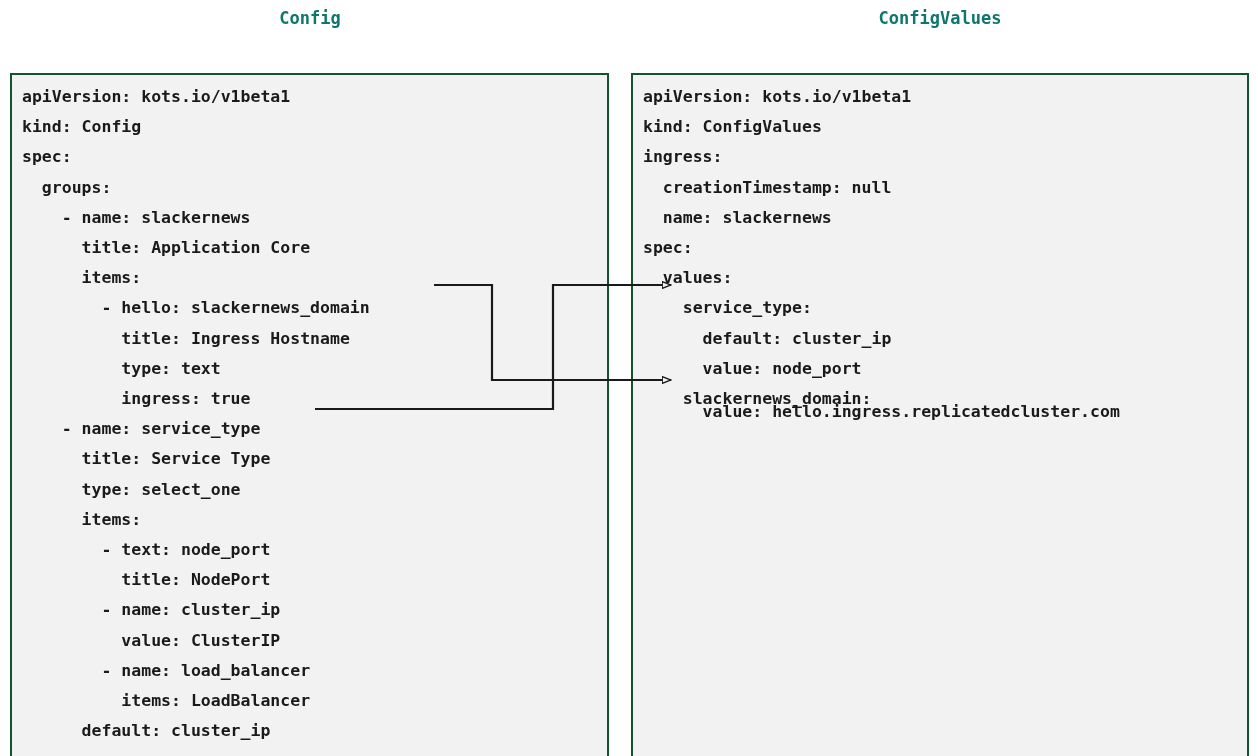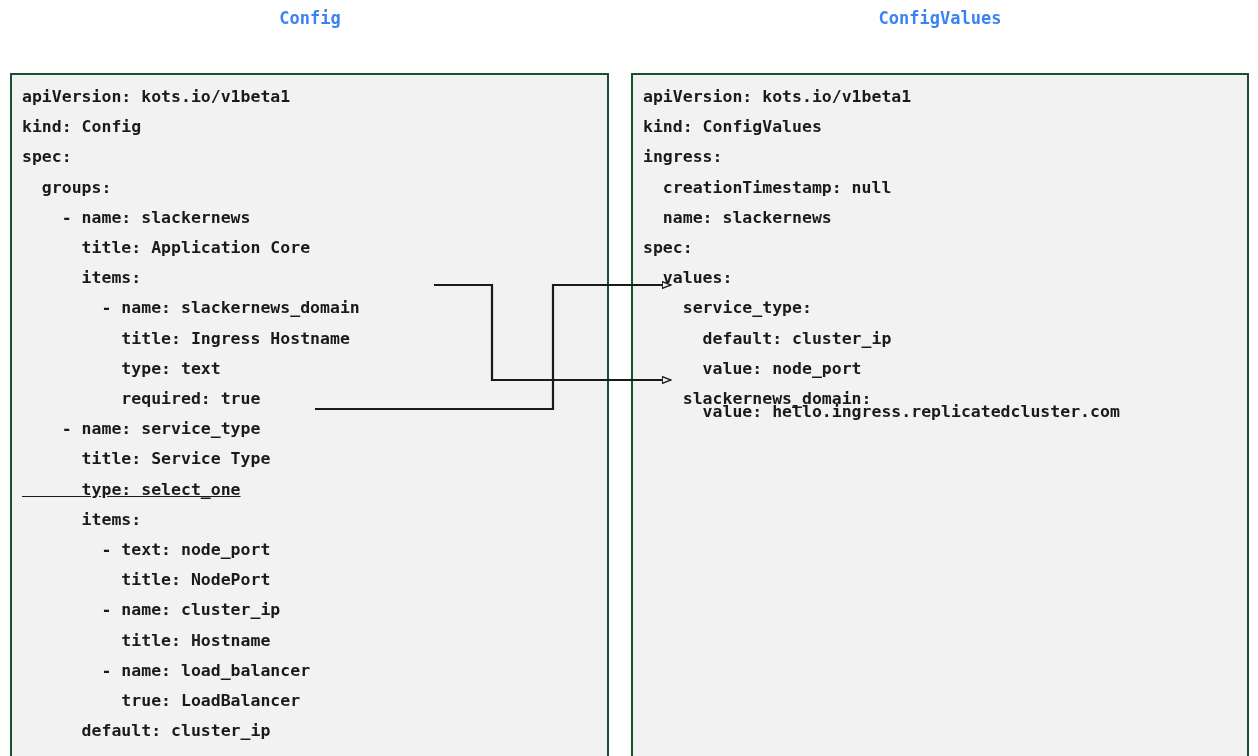--- a/index.html
+++ b/index.html
@@ -21,21 +21,21 @@
     left: 0; top: 0;
     width: 1258px;
     height: 756px;
   }
 
   .panel-title {
     position: absolute;
     font-family: "DejaVu Sans Mono", "Liberation Mono", monospace;
     font-size: 17px;
     font-weight: 700;
-    color: #3b82f6;
+    color: #0f766e;
     letter-spacing: 0px;
     white-space: nowrap;
     text-align: center;
     transform: translateX(-50%);
   }
   #title-config   { left: 310px; top: 8px; }
   #title-values   { left: 940px; top: 8px; }
 
   .panel {
     position: absolute;
@@ -84,34 +84,34 @@
 
   <div class="panel" id="panel-config">
     <div class="code" id="code-config">
         <div class="code-line" style="left: 10px; top: 12px;">apiVersion: kots.io/v1beta1</div>
         <div class="code-line" style="left: 10px; top: 42.2px;">kind: Config</div>
         <div class="code-line" style="left: 10px; top: 72.4px;">spec:</div>
         <div class="code-line" style="left: 10px; top: 102.6px;">  groups:</div>
         <div class="code-line" style="left: 10px; top: 132.8px;">    - name: slackernews</div>
         <div class="code-line" style="left: 10px; top: 163px;">      title: Application Core</div>
         <div class="code-line" style="left: 10px; top: 193.2px;">      items:</div>
-        <div class="code-line" style="left: 10px; top: 223.4px;">        - name: slackernews_domain</div>
+        <div class="code-line" style="left: 10px; top: 223.4px;">        - hello: slackernews_domain</div>
         <div class="code-line" style="left: 10px; top: 253.6px;">          title: Ingress Hostname</div>
         <div class="code-line" style="left: 10px; top: 283.8px; text-align: center;">          type: text</div>
-        <div class="code-line" style="left: 10px; top: 314px;">          required: true</div>
+        <div class="code-line" style="left: 10px; top: 314px;">          ingress: true</div>
         <div class="code-line" style="left: 10px; top: 344.2px;">    - name: service_type</div>
         <div class="code-line" style="left: 10px; top: 374.4px;">      title: Service Type</div>
-        <div class="code-line" style="left: 10px; top: 404.6px; text-decoration: underline;">      type: select_one</div>
+        <div class="code-line" style="left: 10px; top: 404.6px;">      type: select_one</div>
         <div class="code-line" style="left: 10px; top: 434.8px;">      items:</div>
         <div class="code-line" style="left: 10px; top: 465px;">        - text: node_port</div>
         <div class="code-line" style="left: 10px; top: 495.2px;">          title: NodePort</div>
         <div class="code-line" style="left: 10px; top: 525.4px;">        - name: cluster_ip</div>
-        <div class="code-line" style="left: 10px; top: 555.6px;">          title: Hostname</div>
+        <div class="code-line" style="left: 10px; top: 555.6px;">          value: ClusterIP</div>
         <div class="code-line" style="left: 10px; top: 585.8px;">        - name: load_balancer</div>
-        <div class="code-line" style="left: 10px; top: 616px;">          true: LoadBalancer</div>
+        <div class="code-line" style="left: 10px; top: 616px;">          items: LoadBalancer</div>
         <div class="code-line" style="left: 10px; top: 646.2px;">      default: cluster_ip</div>
       </div>
   </div>
 
   <div class="panel" id="panel-values">
     <div class="code" id="code-values">
         <div class="code-line" style="left: 10px; top: 12px;">apiVersion: kots.io/v1beta1</div>
         <div class="code-line" style="left: 10px; top: 42.2px;">kind: ConfigValues</div>
         <div class="code-line" style="left: 10px; top: 72.4px;">ingress:</div>
         <div class="code-line" style="left: 10px; top: 102.6px;">  creationTimestamp: null</div>

